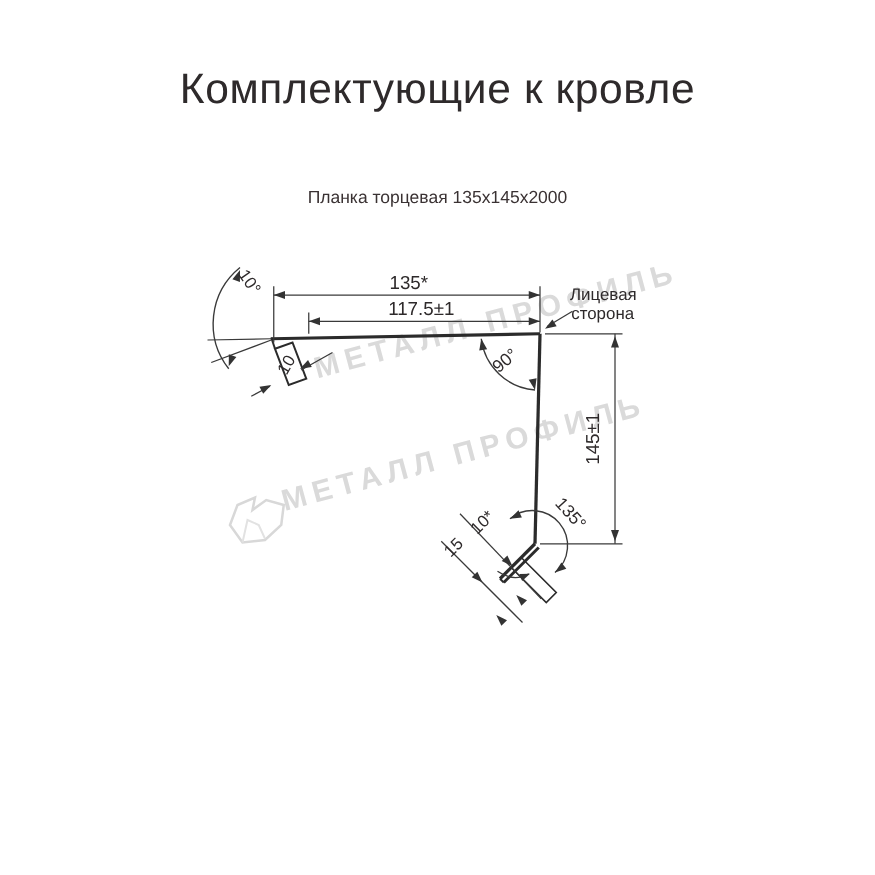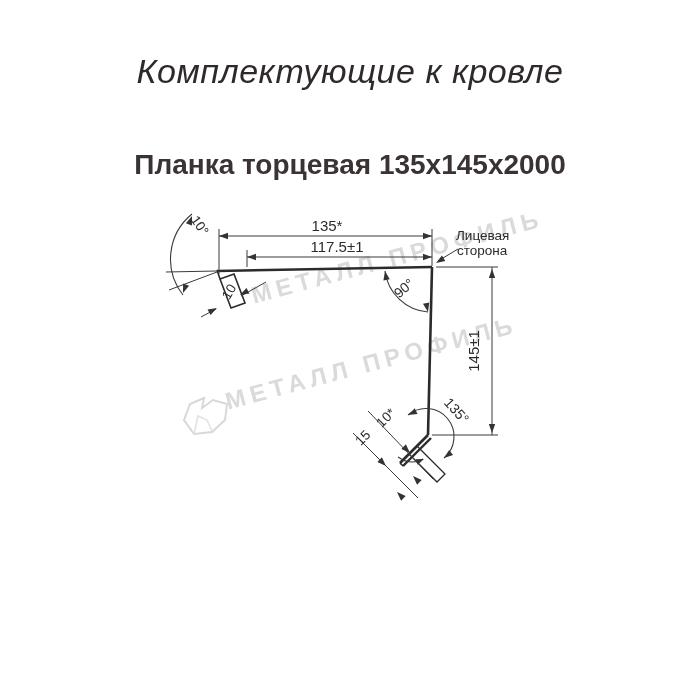--- a/index.html
+++ b/index.html
@@ -1,21 +1,21 @@
 <!DOCTYPE html>
 <html><head>
 <meta charset="utf-8">
 <style>
   html,body{margin:0;padding:0;background:#fff;}
   .stage{position:relative;width:700px;height:700px;background:#ffffff;overflow:hidden;
          font-family:"Liberation Sans", sans-serif;}
   .title{position:absolute;top:52px;left:0;width:700px;text-align:center;
-         font-size:34px;color:#2e2a2b;letter-spacing:0.5px;font-style:italic;}
+         font-size:34px;color:#2e2a2b;letter-spacing:0.5px;}
   .sub{position:absolute;left:0;width:700px;text-align:center;color:#3a3233;}
-  .sub1{top:149px;font-size:28px;font-weight:bold;}
+  .sub1{top:149px;font-size:14px;}
   .sub2{top:177px;font-size:20px;}
   .wm{position:absolute;color:#dadada;font-size:24px;font-weight:600;
       letter-spacing:5px;white-space:nowrap;transform-origin:left center;}
   .wm1{left:252px;top:282px;transform:rotate(-15deg);}
   .wm2{left:226px;top:388px;transform:rotate(-15deg);}
   svg{position:absolute;left:0;top:0;}
   svg text{font-family:"Liberation Sans", sans-serif;fill:#2e2a2b;}
 </style>
 </head>
 <body>

